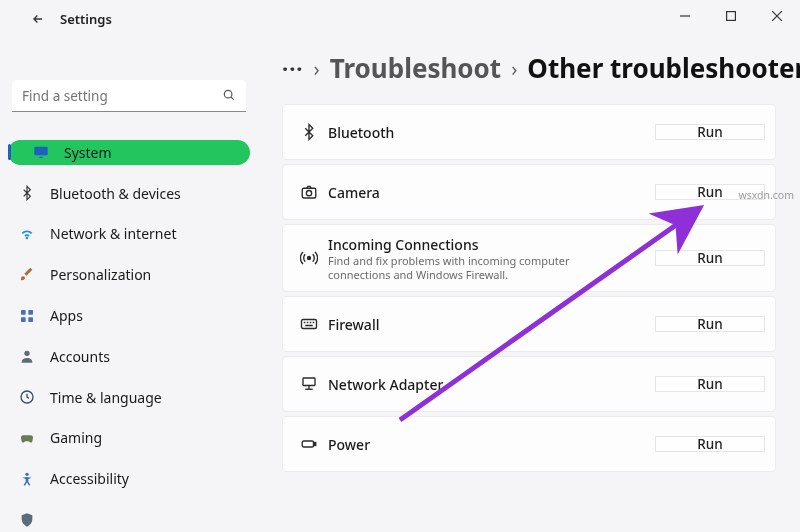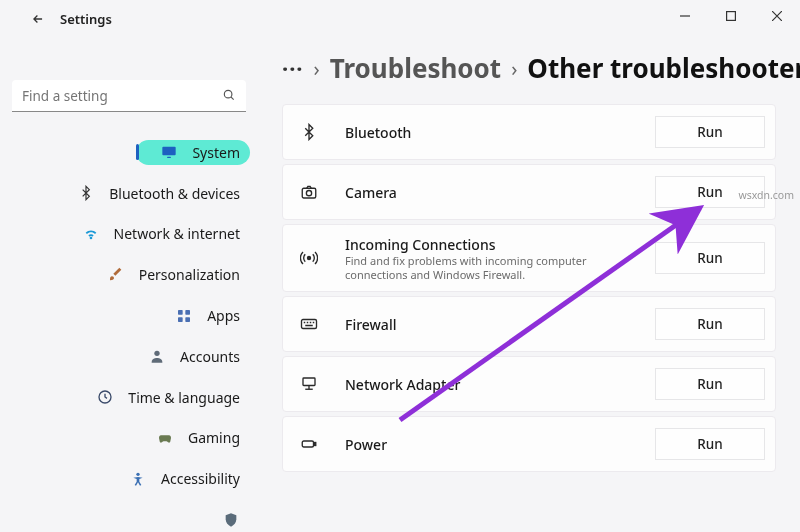--- a/index.html
+++ b/index.html
@@ -8,56 +8,56 @@
   
   .titlebar { height: 38px; display: flex; align-items: center; padding: 0 24px; }
   .titlebar .back { width: 28px; height: 28px; display:flex; align-items:center; justify-content:center; color:#333; border-radius:4px; }
   .titlebar .title { font-size: 13px; margin-left: 8px; font-weight: 600; color:#222; }
   .winctrl { position: absolute; right: 0; top: 0; display:flex; }
   .winctrl div { width: 46px; height: 32px; display:flex; align-items:center; justify-content:center; color:#333; }
 
   .app { display:flex; height: calc(532px - 38px); }
 
   
-  .sidebar { width: 258px; padding: 42px 8px 0 8px; display:flex; flex-direction:column; gap:16px;align-items:flex-end; }
+  .sidebar { width: 258px; padding: 42px 8px 0 8px; display:flex; flex-direction:column; gap:16px; }
   .search { position: relative; margin: 0 4px 12px 4px; }
   .search input {
     width: 100%; height: 32px; border: none; border-bottom: 1.5px solid #888;
     background: #fff; border-radius: 4px 4px 0 0; padding: 0 32px 0 10px; font-size: 13.5px;
     outline: none; color:#555;
   }
   .search .s-icon { position:absolute; right:10px; top:50%; transform:translateY(-50%); color:#555; }
 
   .nav-item { height: 36px; border-radius: 4px; display:flex; align-items:center; padding: 0 10px; gap: 14px; font-size: 14px; cursor:default; }
   .nav-item .nIcon { width:18px; height:18px; display:flex; align-items:center; justify-content:center; font-size:15px; }
-  .nav-item.selected { background: #5eead4; border-radius: 17px; }
+  .nav-item.selected { background: #22c55e; border-radius: 17px; }
   .nav-item.selected::before { content:""; width:3px; height:16px; background:#1d60c0; border-radius:2px; margin-left:-10px; margin-right:7px; }
 
   
   .main { flex:1; padding: 12px 24px 0 24px; overflow:hidden; }
   .breadcrumb { display:flex; align-items:center; gap: 10px; font-size: 26px; font-weight: 600; color:#1a1a1a; margin-bottom: 18px; white-space:nowrap;}
   .breadcrumb .dots { font-weight:700; font-size:22px; letter-spacing:1px; color:#333; }
   .breadcrumb .chev { color:#666; font-size:20px; font-weight:400; }
   .breadcrumb .crumb.prev { color:#555; font-weight:700; }
   .breadcrumb .crumb.curr { color:#111; font-weight:700; }
 
   .section-label { font-size: 14px; font-weight:600; margin: 6px 0 8px 4px; }
 
   .card {
     background:#fdfdfd; border:1px solid #eceaee; border-radius:4px;
     height:56px; margin-bottom:4px; display:flex; align-items:center;
-    padding: 0 10px 0 14px; gap: 24px;
+    padding: 0 10px 0 14px; gap: 7px;
   }
   .card.tall { height:68px; }
   .card .cIcon { width:24px; display:flex; align-items:center; justify-content:center; color:#2a2a2a; }
   .card .ctext { flex:1; display:flex; flex-direction:column; justify-content:center; }
   .card .ct-title { font-size:14px; font-weight:500; color:#1a1a1a; }
   .card .ct-desc { font-size:11px; color:#6b6b6b; line-height:1.25; max-width: 300px; }
   .run-btn {
-    width:110px; height:32px; background:#fefefe; border:1px solid #e6e6e8; border-radius:0;
+    width:110px; height:16px; background:#fefefe; border:1px solid #e6e6e8; border-radius:0;
     font-size:13.5px; font-weight:500; color:#222; display:flex; align-items:center; justify-content:center;
   }
 
   .watermark { position:absolute; right:6px; top: 144px; font-size:10.5px; color:#999; writing-mode: horizontal-tb; margin-top: 44px; }
 
   
   .arrow { position:absolute; pointer-events:none; z-index:50;}
 </style>
 </head>
 <body>

